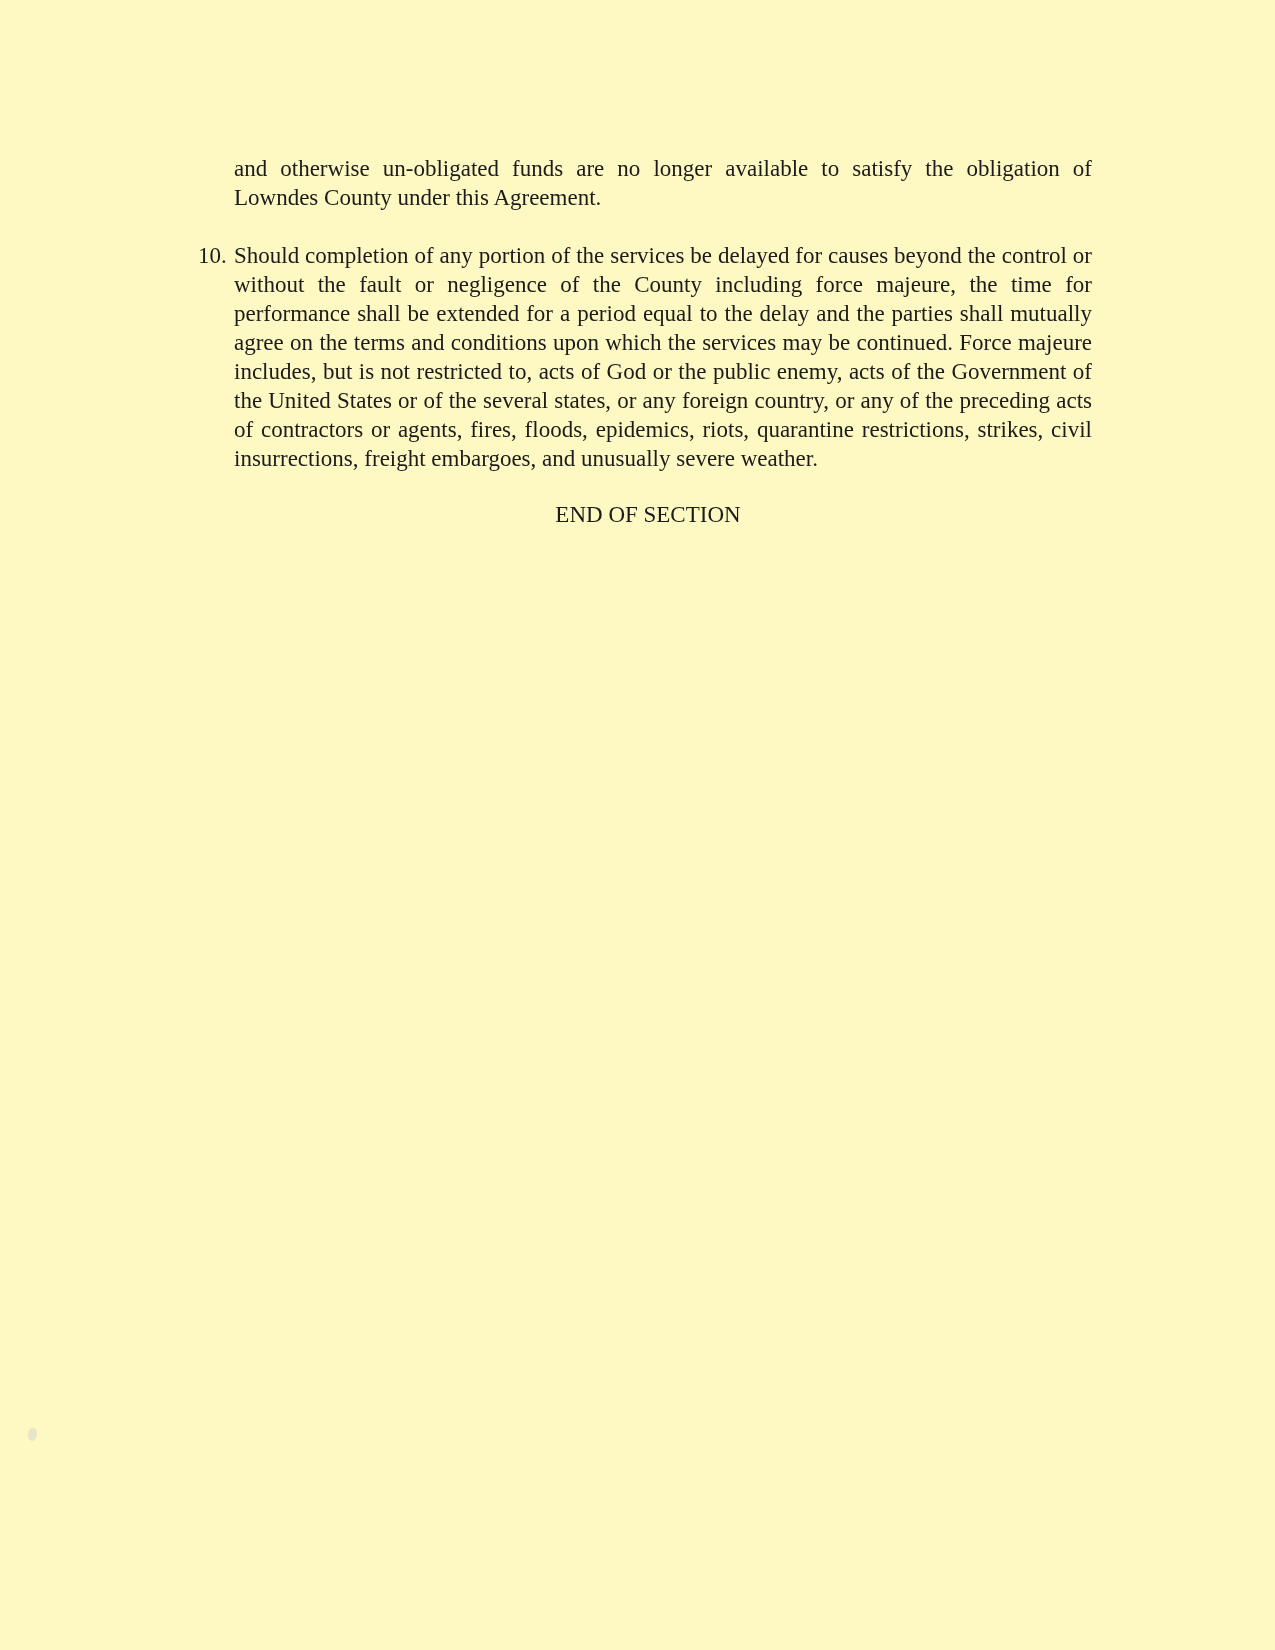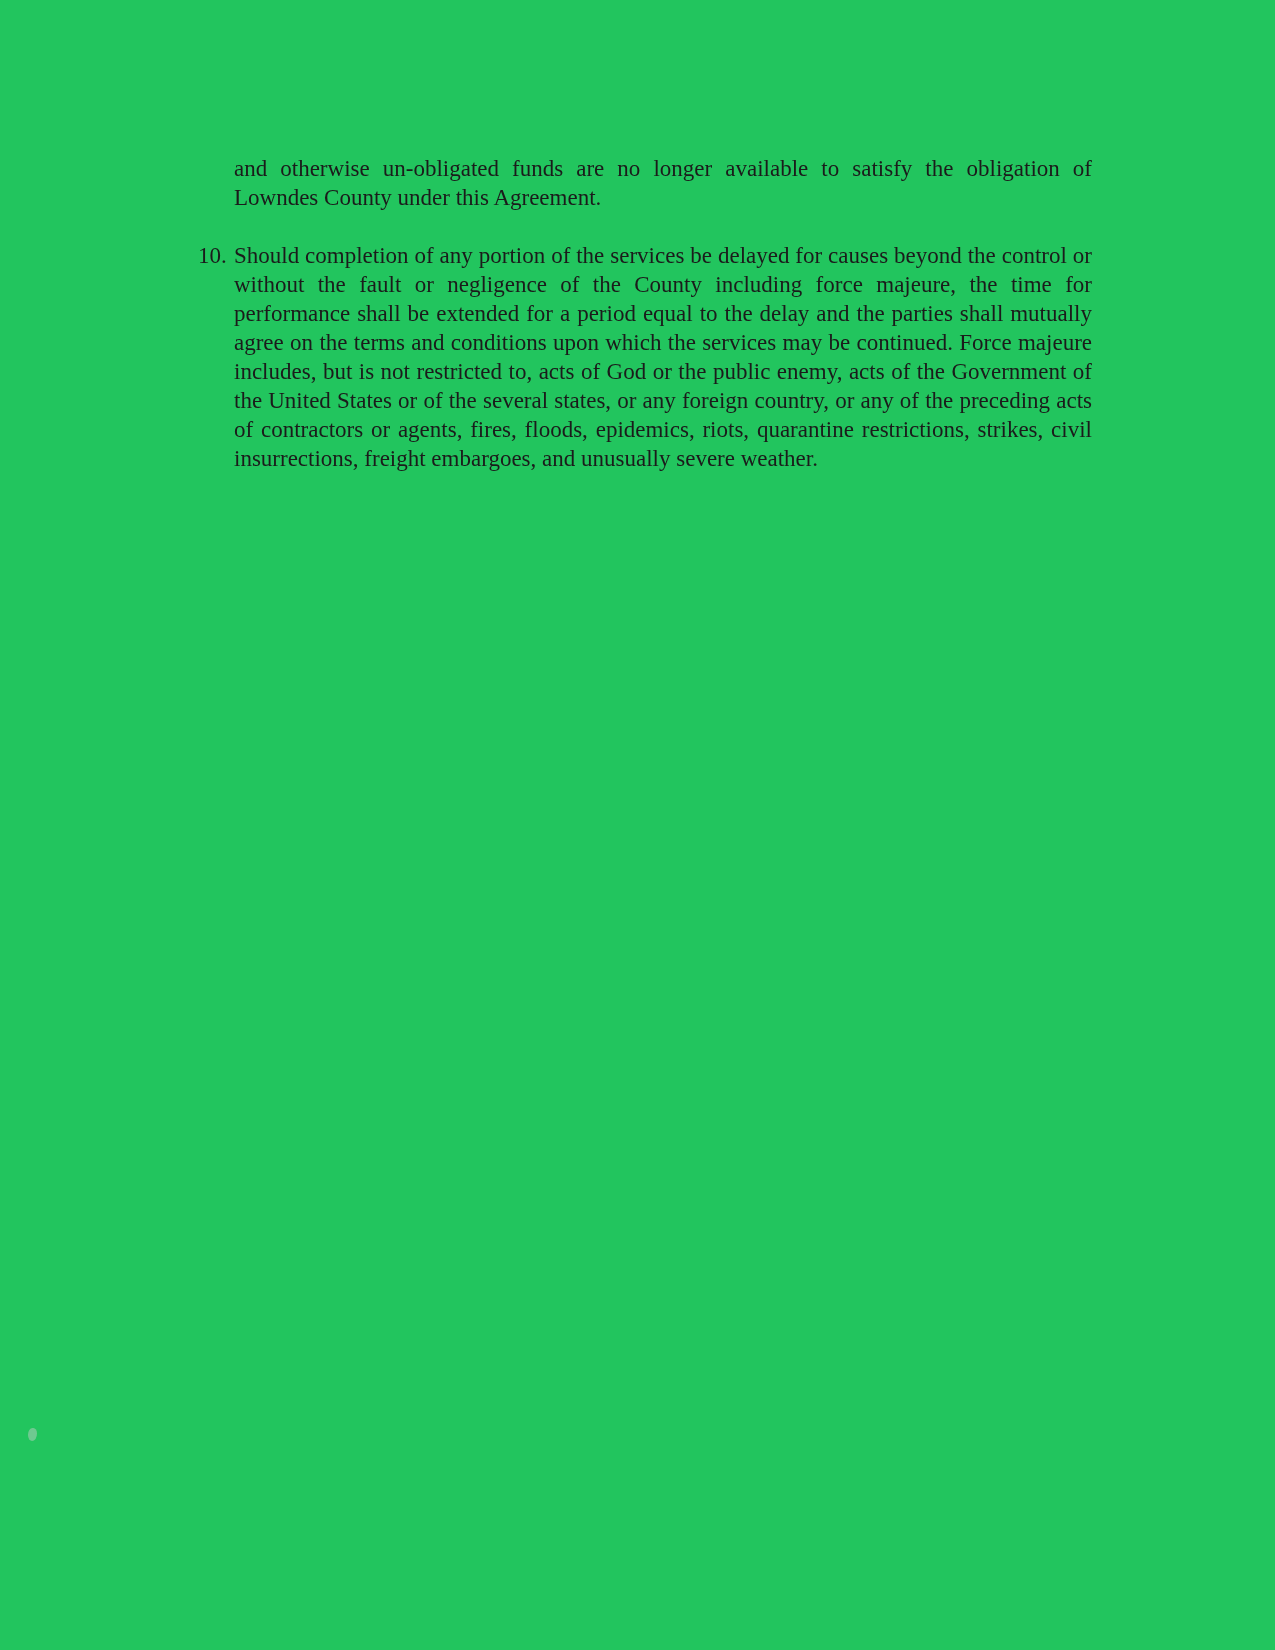--- a/index.html
+++ b/index.html
@@ -4,21 +4,21 @@
 <style>
   html, body {
     margin: 0;
     padding: 0;
     background: #ffffff;
   }
   .page {
     position: relative;
     width: 1275px;
     height: 1650px;
-    background: #22c55e;
+    background: #fef9c3;
     overflow: hidden;
     font-family: "Liberation Serif", "DejaVu Serif", serif;
     font-size: 23px;
     line-height: 29px;
     color: #1b1b1b;
   }
   .content {
     position: absolute;
     left: 234px;
     top: 154px;
@@ -62,17 +62,18 @@
 <div class="page">
   <div class="content">
 
     <p class="para">and otherwise un-obligated funds are no longer available to satisfy the obligation of Lowndes County under this Agreement.</p>
 
     <div class="list-item">
       <span class="list-num">10.</span>
       <p class="para">Should completion of any portion of the services be delayed for causes beyond the control or without the fault or negligence of the County including force majeure, the time for performance shall be extended for a period equal to the delay and the parties shall mutually agree on the terms and conditions upon which the services may be continued.  Force majeure includes, but is not restricted to, acts of God or the public enemy, acts of the Government of the United States or of the several states, or any foreign country, or any of the preceding acts of contractors or agents, fires, floods, epidemics, riots, quarantine restrictions, strikes, civil insurrections, freight embargoes, and unusually severe weather.</p>
     </div>
 
+    <p class="end-marker">END OF SECTION</p>
 
   </div>
 
   <div class="scan-artifact"></div>
 </div>
 
 </body></html>

